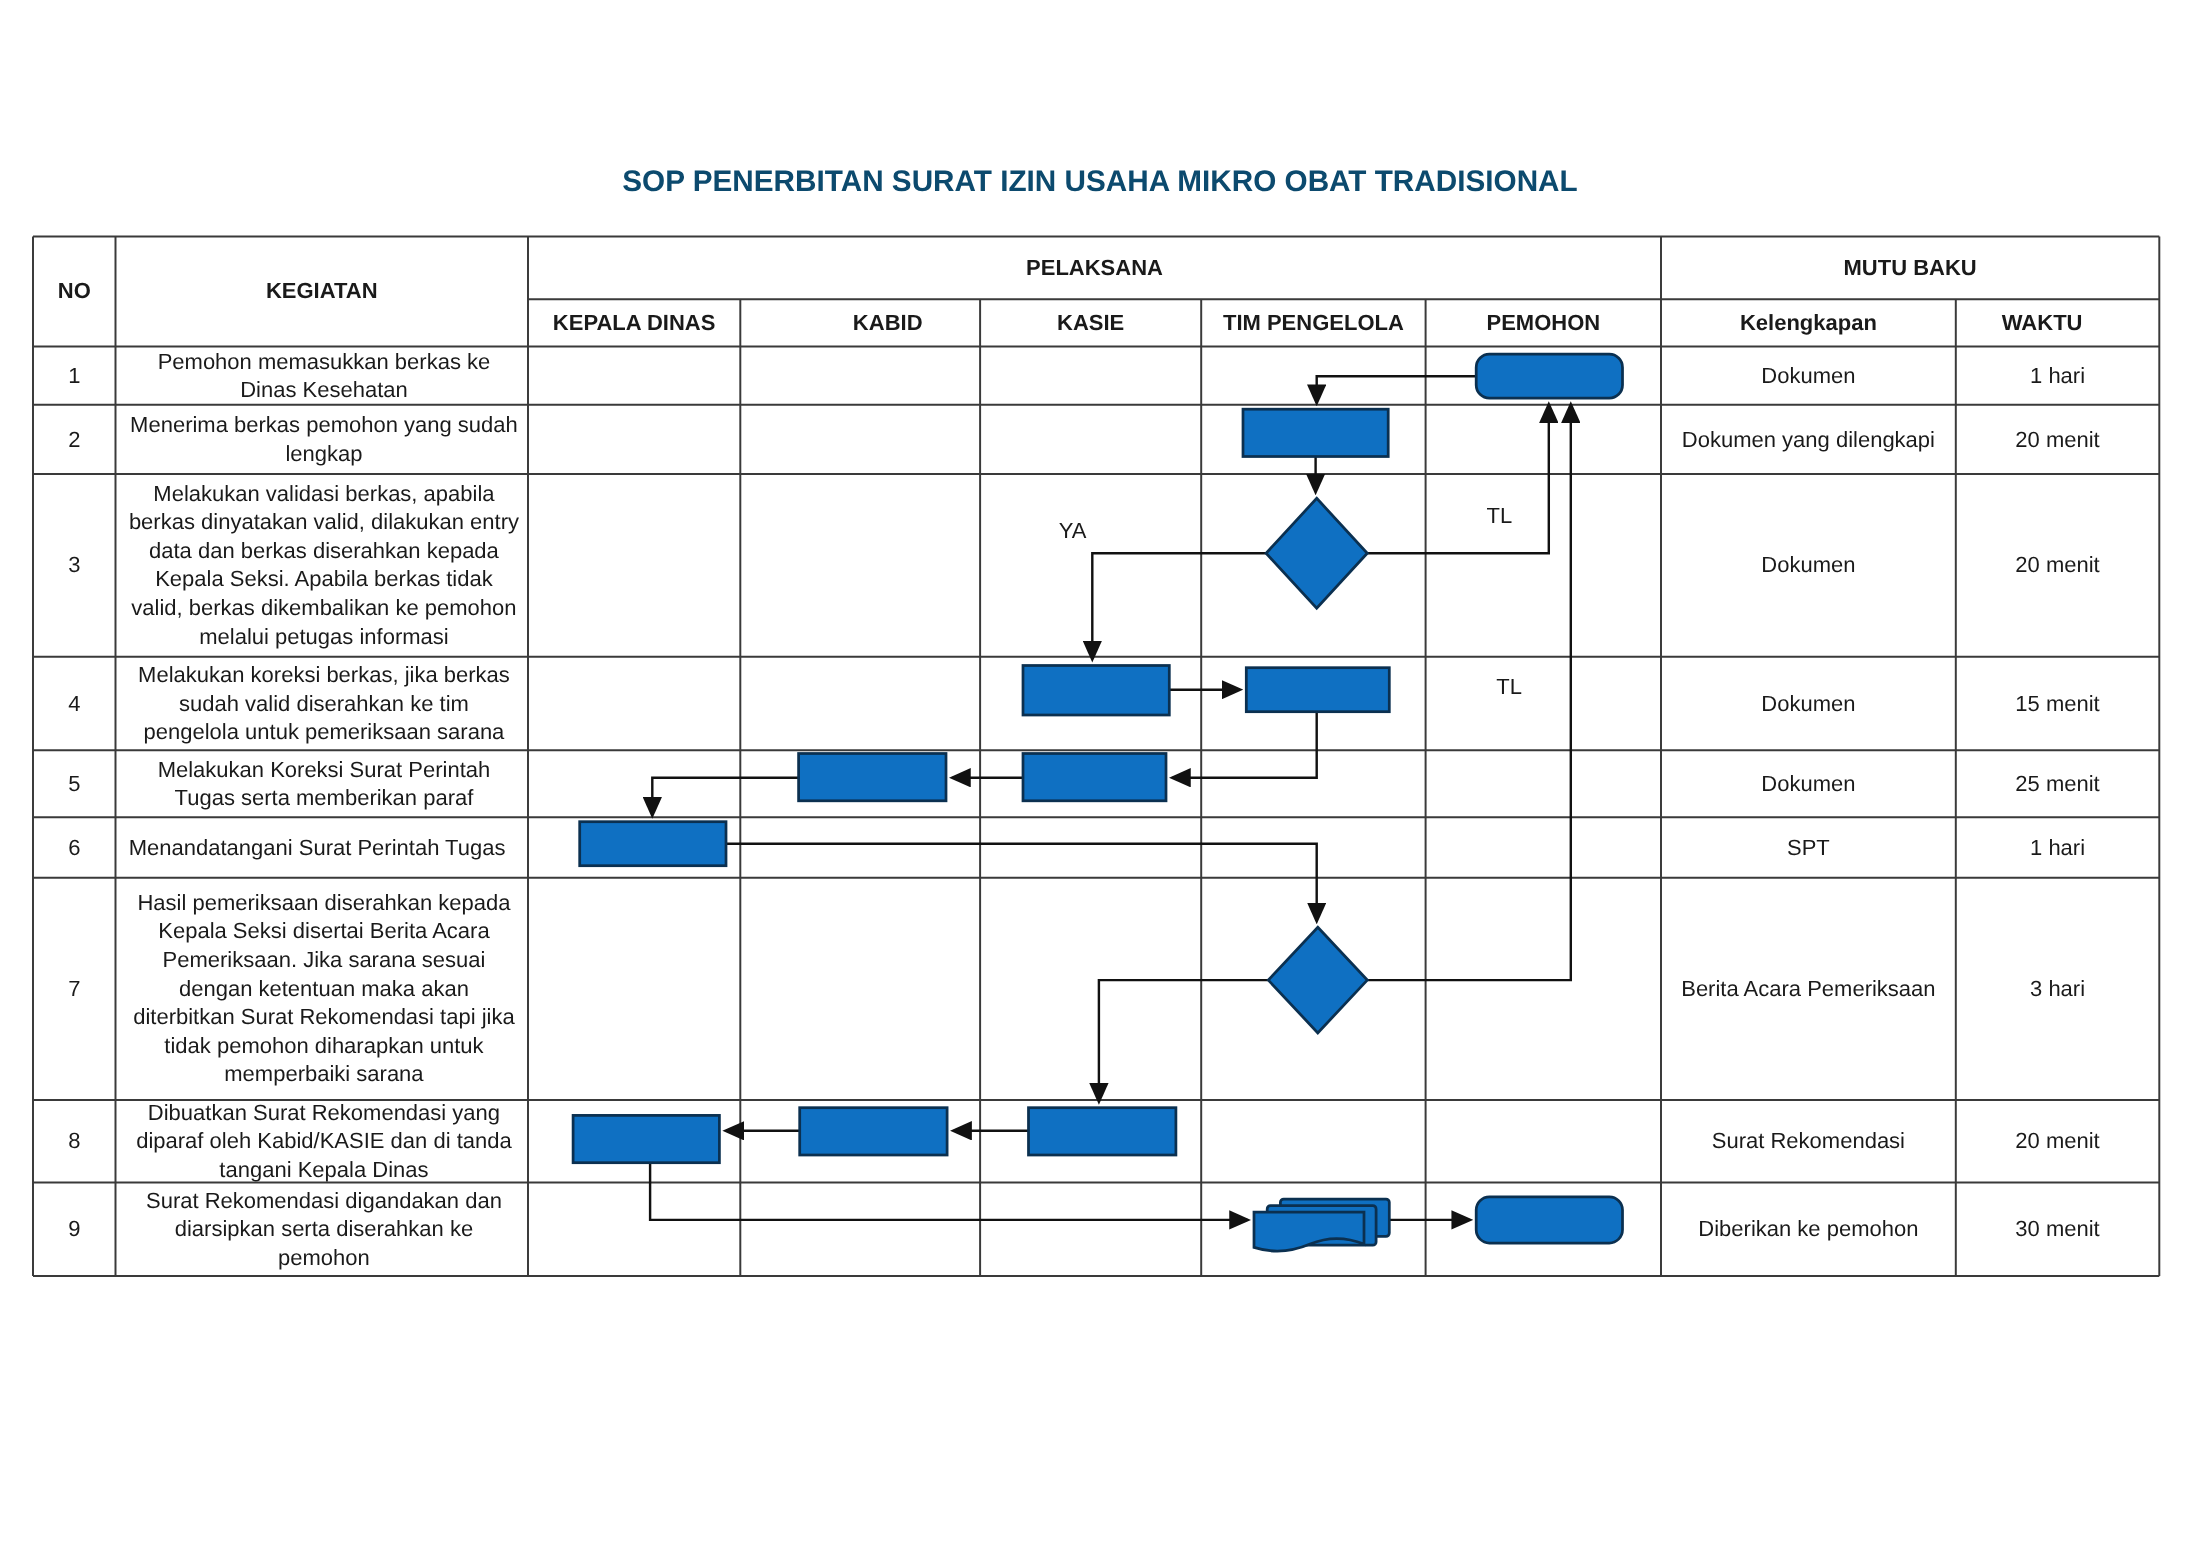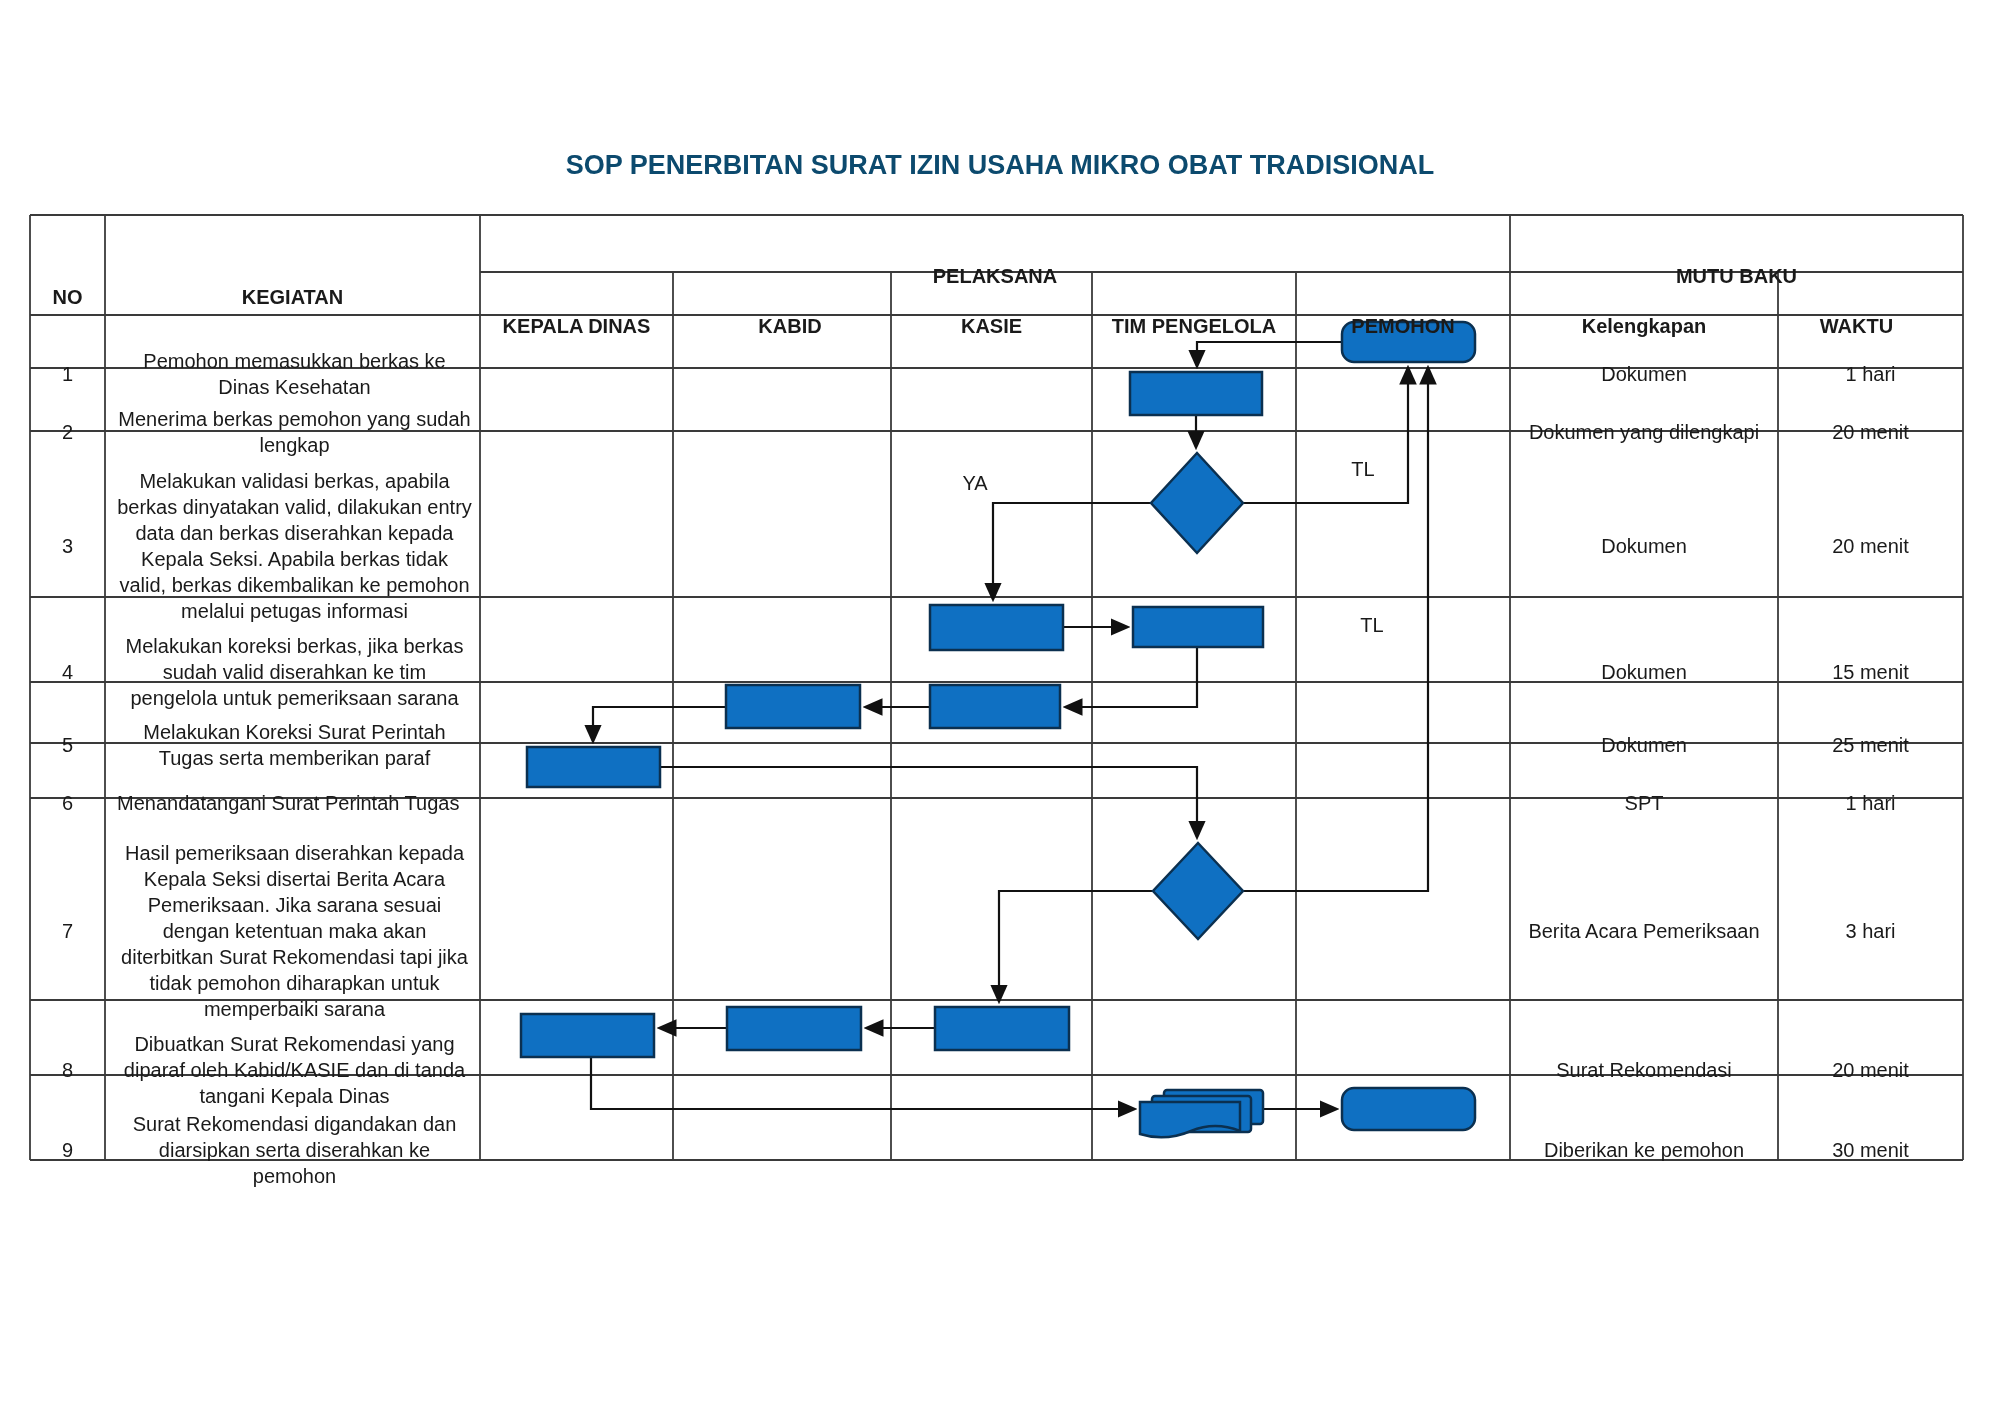--- a/index.html
+++ b/index.html
@@ -8,21 +8,20 @@
     width:2000px;height:1414px;
     background:#ffffff;
     font-family:"Liberation Sans", sans-serif;
     color:#1a1a1a;
   }
   .cell{
     position:absolute;
     display:flex;align-items:center;justify-content:center;
     font-size:20px;line-height:26px;
     text-align:center;
-    margin-top:32px;
   }
   .cell.left{
     justify-content:flex-start;text-align:center;
     padding:2px 8px 2px 12px;box-sizing:border-box;
   }
   .hdr{font-weight:bold;font-size:20px;}
   .title{
     position:absolute;left:0;top:150px;width:2000px;
     text-align:center;font-size:27px;font-weight:bold;color:#0c4a6e;
   }
@@ -110,21 +109,21 @@
       </g>
       <rect x="1342" y="1088" width="133" height="42" rx="12"></rect>
     </g>
   </svg>
 
   <div class="cell hdr" style="left:30px;top:215px;width:75px;height:100px;">NO</div>
   <div class="cell hdr" style="left:105px;top:215px;width:375px;height:100px;">KEGIATAN</div>
   <div class="cell hdr" style="left:480px;top:215px;width:1030px;height:57px;">PELAKSANA</div>
   <div class="cell hdr" style="left:1510px;top:215px;width:453px;height:57px;">MUTU BAKU</div>
   <div class="cell hdr" style="left:480px;top:272px;width:193px;height:43px;">KEPALA DINAS</div>
-  <div class="cell hdr" style="left:681px;top:272px;width:218px;height:43px;">KABID</div>
+  <div class="cell hdr" style="left:698px;top:272px;width:218px;height:43px;">KABID</div>
   <div class="cell hdr" style="left:891px;top:272px;width:201px;height:43px;">KASIE</div>
   <div class="cell hdr" style="left:1092px;top:272px;width:204px;height:43px;">TIM PENGELOLA</div>
   <div class="cell hdr" style="left:1296px;top:272px;width:214px;height:43px;">PEMOHON</div>
   <div class="cell hdr" style="left:1510px;top:272px;width:268px;height:43px;">Kelengkapan</div>
   <div class="cell hdr" style="left:1778px;top:272px;width:157px;height:43px;">WAKTU</div>
 
   <div class="cell" style="left:30px;top:315px;width:75px;height:53px;">1</div>
   <div class="cell left" style="left:105px;top:315px;width:375px;height:53px;">Pemohon memasukkan berkas ke Dinas Kesehatan</div>
   <div class="cell" style="left:1510px;top:315px;width:268px;height:53px;">Dokumen</div>
   <div class="cell" style="left:1778px;top:315px;width:185px;height:53px;">1 hari</div>

